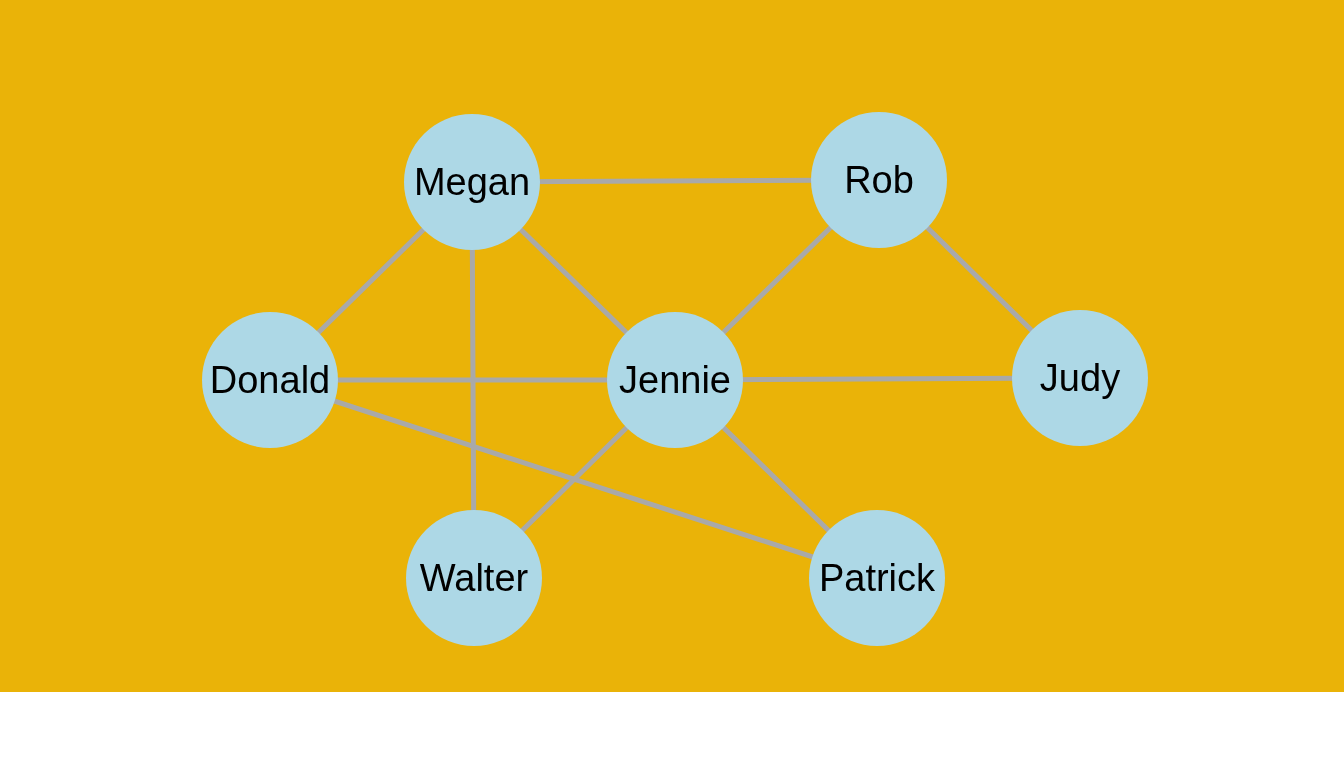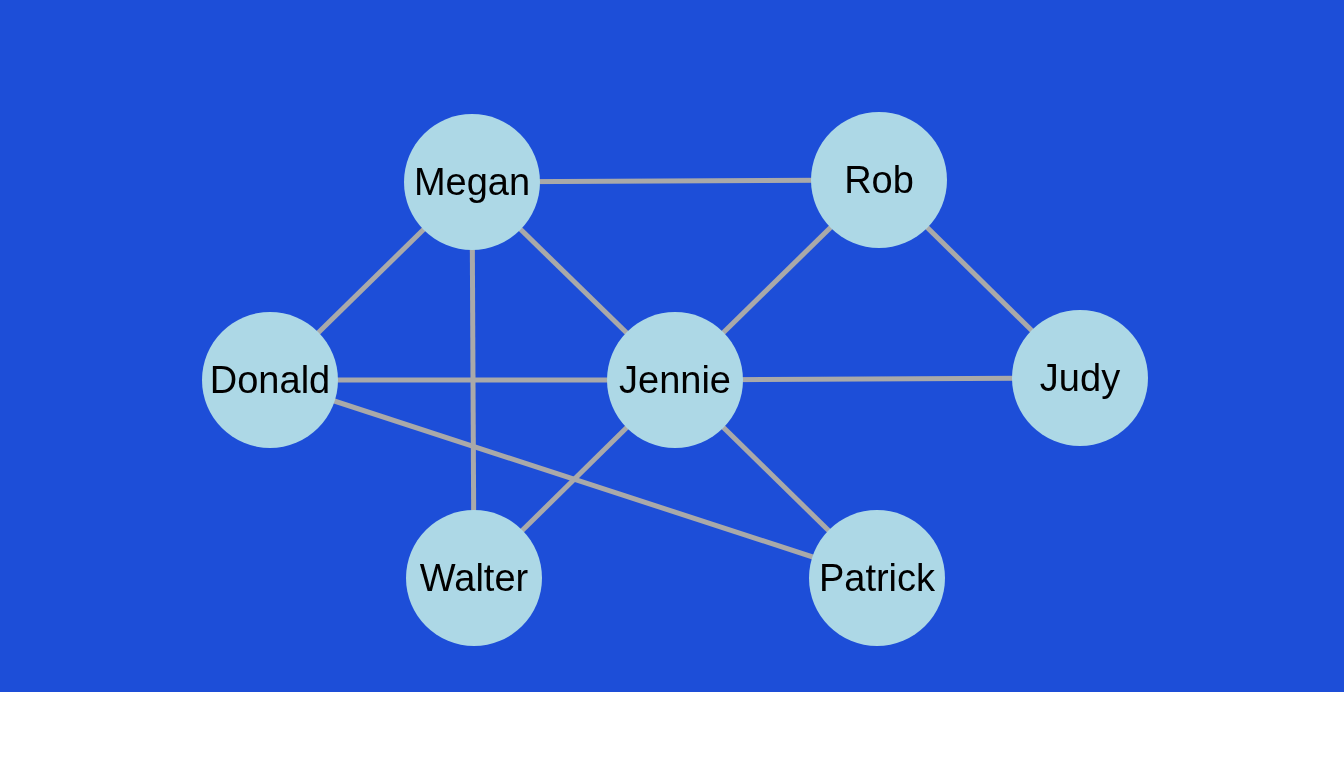--- a/index.html
+++ b/index.html
@@ -8,21 +8,21 @@
     width: 1344px;
     height: 768px;
     background: #ffffff;
     overflow: hidden;
     font-family: "Liberation Sans", sans-serif;
   }
   .canvas-wrap {
     position: relative;
     width: 1344px;
     height: 692px;
-    background: #1d4ed8;
+    background: #eab308;
   }
   svg {
     display: block;
   }
   .edge-line {
     stroke-linecap: butt;
   }
   .node-label {
     font-family: "Liberation Sans", sans-serif;
     pointer-events: none;

